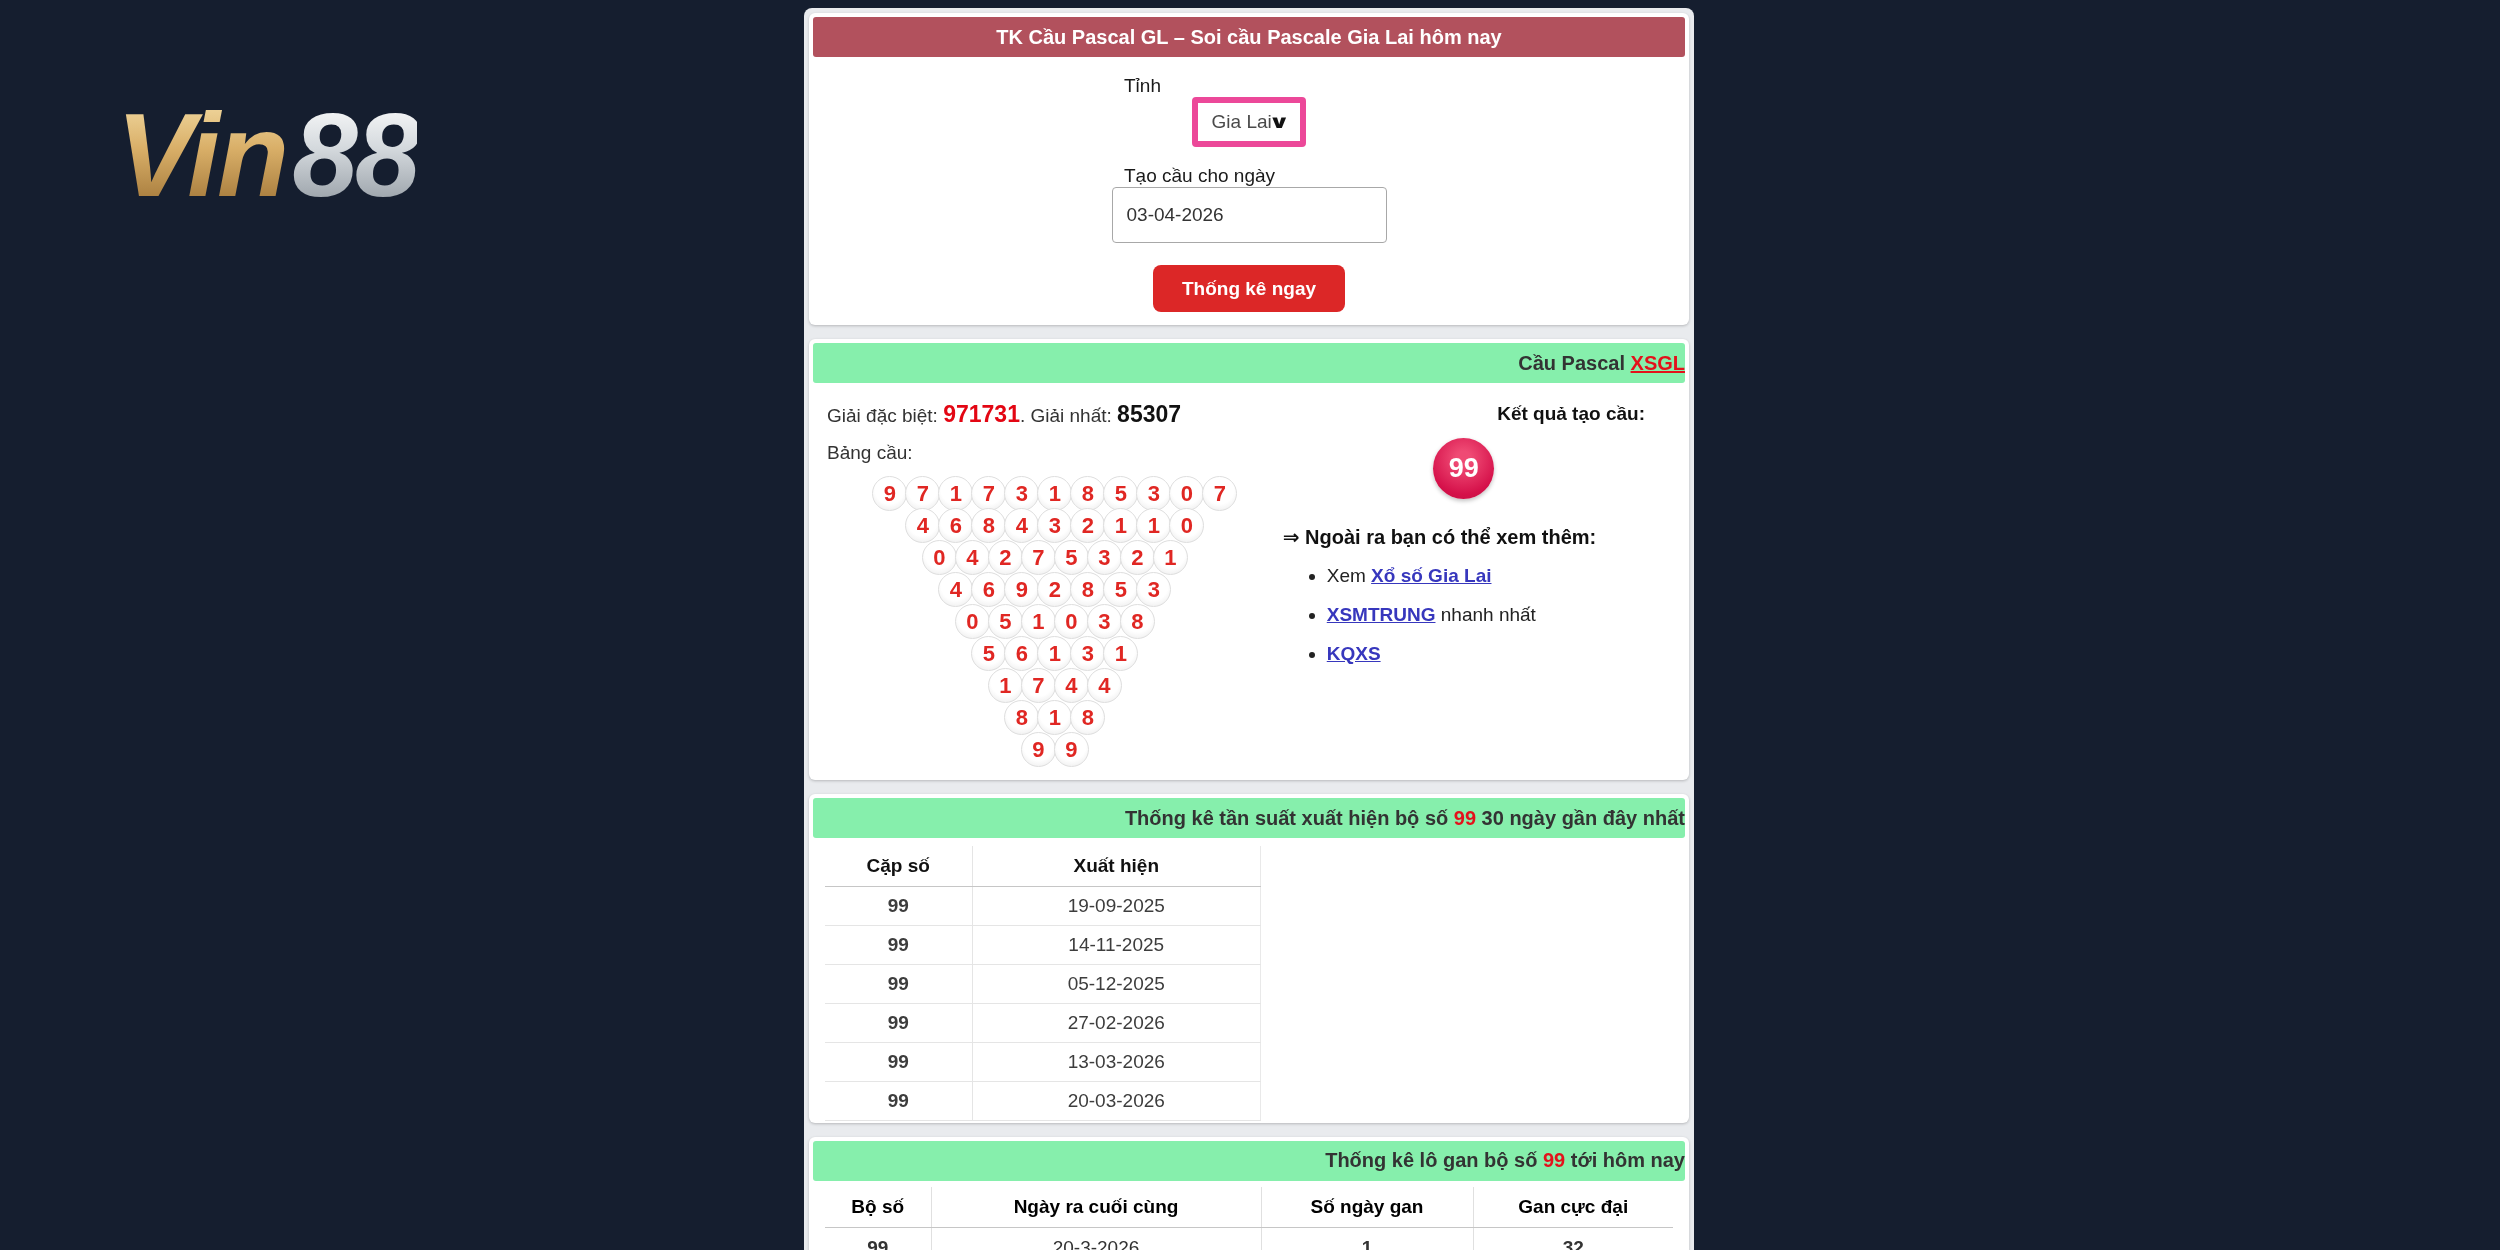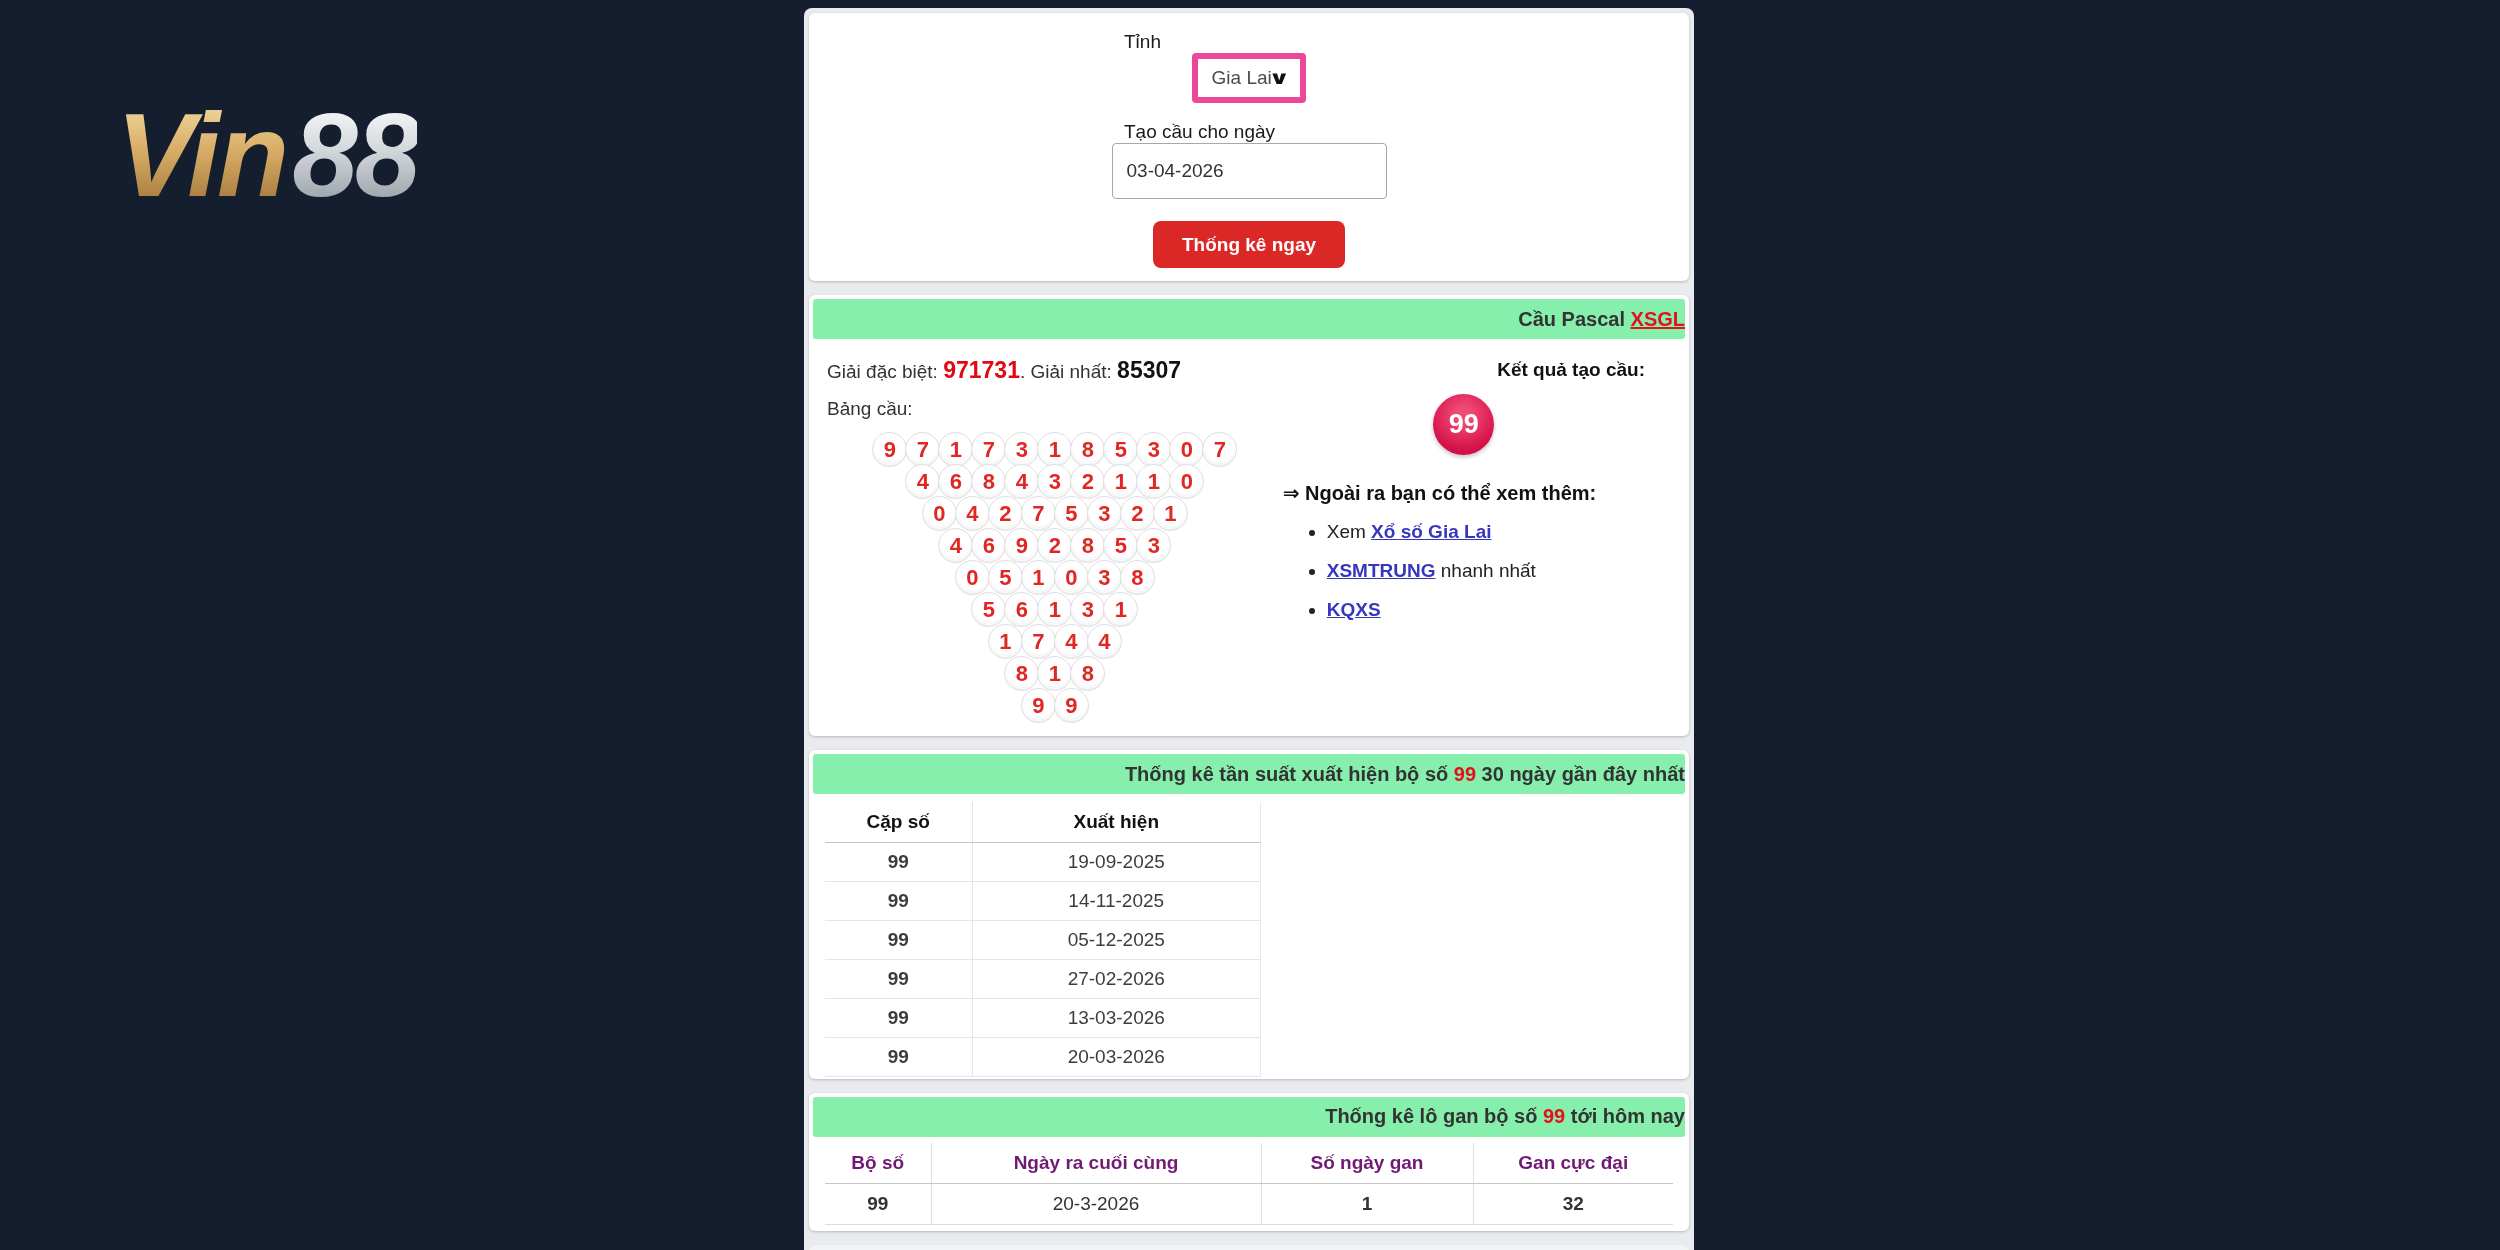--- a/index.html
+++ b/index.html
@@ -112,21 +112,21 @@
     height:39px; text-align:center; font-size:19px; color:#3d3d3d;
     border-bottom:1px solid #e5e5e5;
   }
   .col-first { width:147px; border-right:1px solid #e5e5e5; }
   .col-last  { border-right:1px solid #e9e9e9; }
   .num-red { color:#e3001c; font-weight:bold; }
 
   
   .gan-table { border-collapse:collapse; margin:6px 16px 6px; width:848px; }
   .gan-table th {
-    height:41px; font-size:19px; color:#701a75; font-weight:bold;
+    height:41px; font-size:19px; color:#000000; font-weight:bold;
     text-align:center; border-bottom:1px solid #c6c6c6;
   }
   .gan-table td {
     height:41px; font-size:19px; color:#333; text-align:center;
     border-bottom:1px solid #dddddd;
   }
   .gan-table th + th, .gan-table td + td { border-left:1px solid #e0e0e0; }
   .bold { font-weight:bold; }
 
   .next-peek {
@@ -137,20 +137,21 @@
 </head>
 <body>
 
 <div id="logo">
   <span class="logo-gold">Vin</span><span class="logo-silver">88</span>
 </div>
 
 <div id="column">
 
   <div class="card">
+    <div class="bar bar-red">TK Cầu Pascal GL – Soi cầu Pascale Gia Lai hôm nay</div>
 
     <div class="form-row">
       <div class="form-label">Tỉnh</div>
       <div class="control">
         <span class="select-value">Gia Lai</span>
         <span class="chevron">∨</span>
       </div>
     </div>
 
     <div class="form-row">

